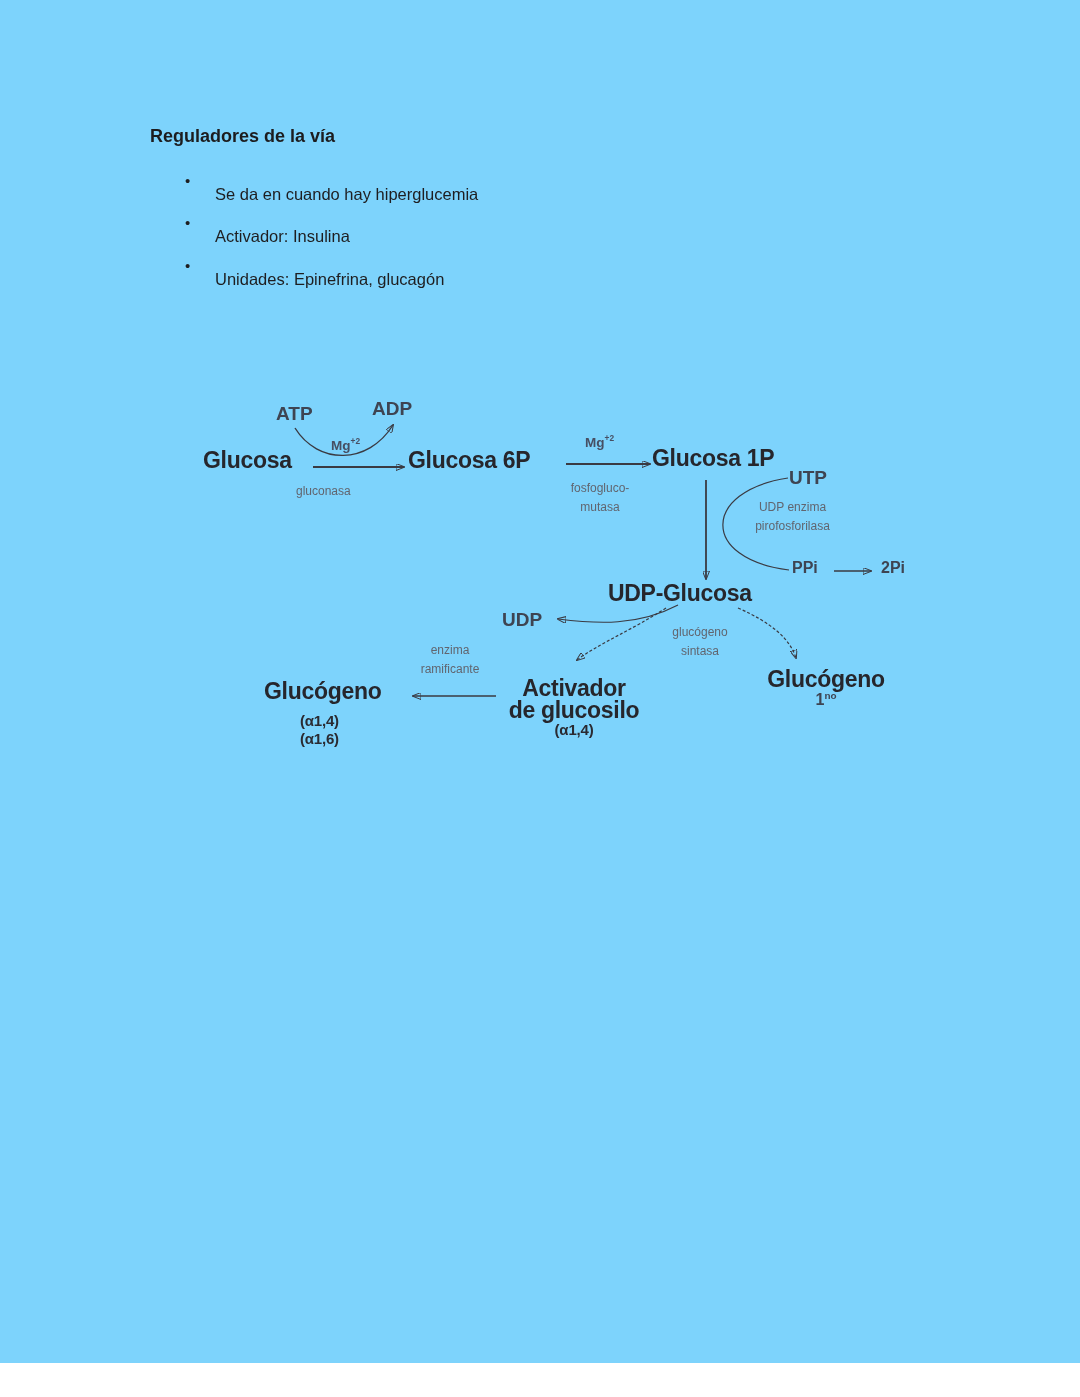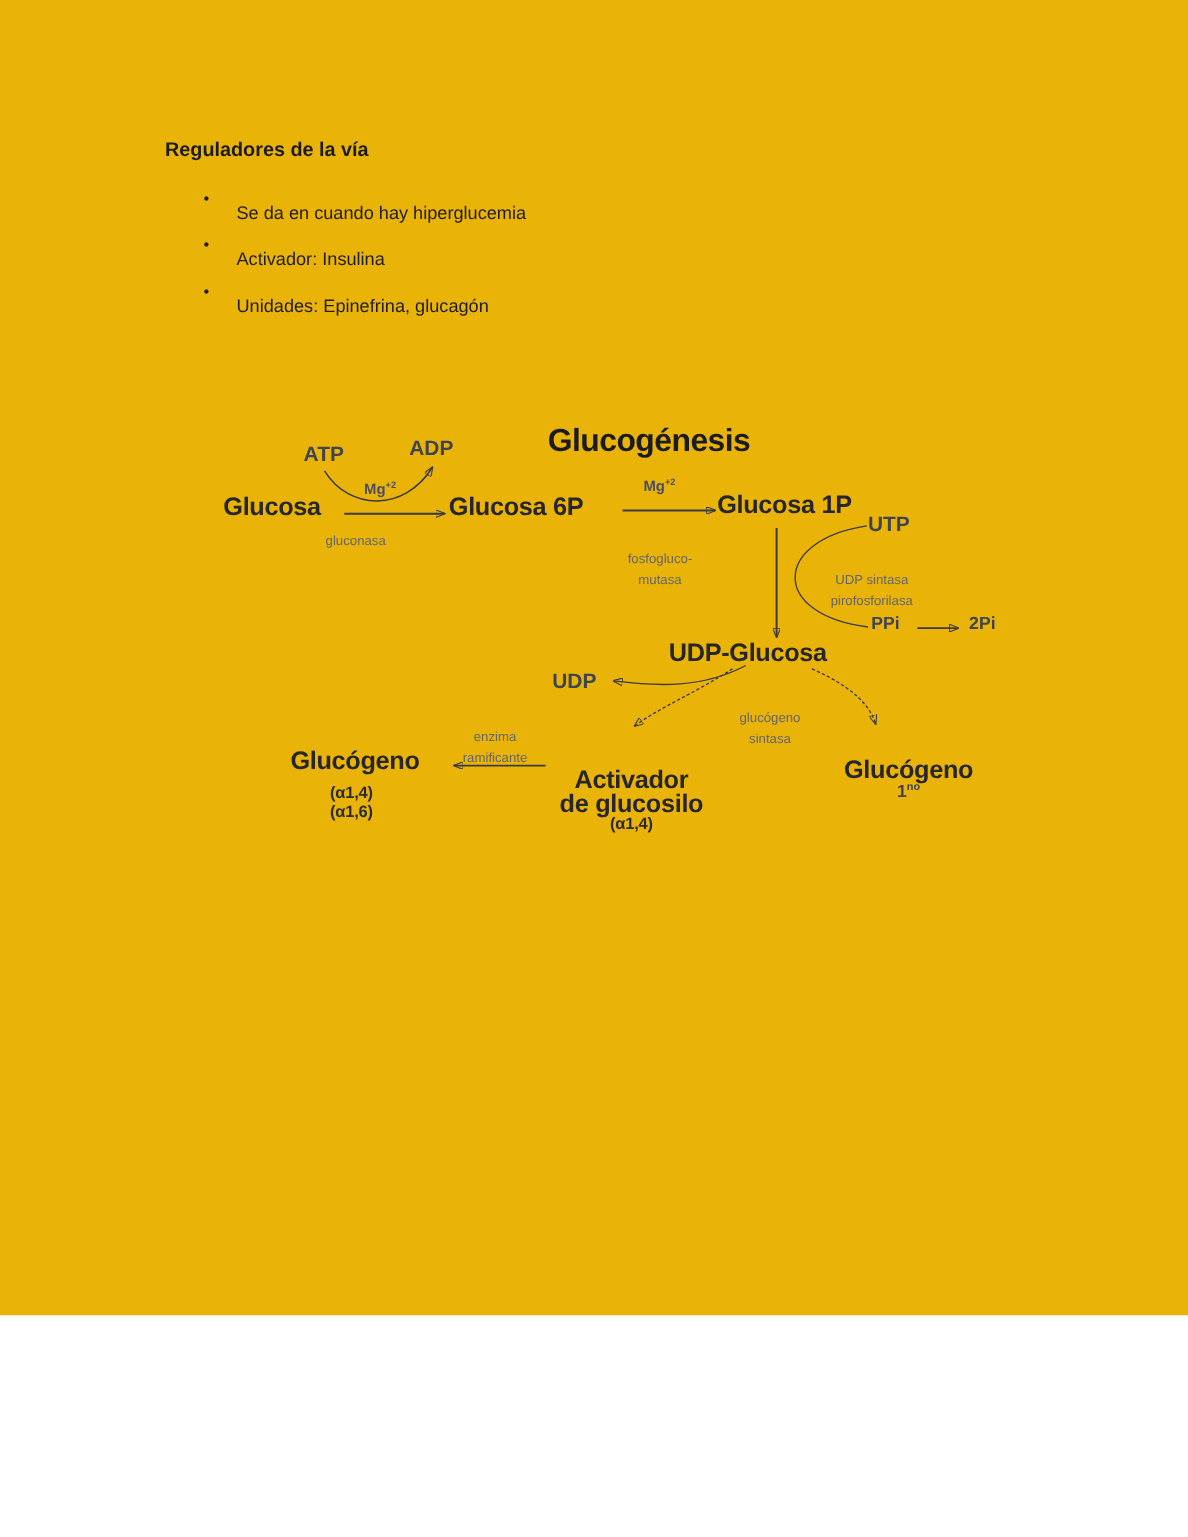--- a/index.html
+++ b/index.html
@@ -1,37 +1,37 @@
 <!DOCTYPE html>
 <html><head>
 <meta charset="utf-8">
 <style>
   html,body{margin:0;padding:0;background:#fff;}
-  .page{position:relative;width:1080px;height:1196px;background:#eab308;
+  .page{position:relative;width:1080px;height:1363px;background:#7dd3fc;
         font-family:"Liberation Sans",sans-serif;overflow:hidden;}
   .heading{position:absolute;left:150px;top:126px;margin:0;
            font-size:18px;font-weight:700;color:#1c1c1e;}
   .bullets{list-style:none;margin:0;padding:0;}
   .bullet{position:absolute;left:185px;display:flex;align-items:flex-start;
           font-size:16.5px;color:#1e1e20;}
   .dot{width:30px;font-size:15px;line-height:20px;color:#1e1e20;}
   .bt{white-space:nowrap;line-height:20px;margin-top:13px;}
 
   
   .diagram{position:absolute;left:200px;top:383px;width:740px;height:385px;
            filter:blur(0.2px);}
   .dlabel{position:absolute;white-space:nowrap;font-weight:700;}
   .dtitle{font-size:29px;color:#1b1b20;width:220px;text-align:center;letter-spacing:-0.5px;}
   .met{font-size:23px;color:#26262c;letter-spacing:-0.3px;line-height:22px;}
   .cof{font-size:19px;color:#3e4452;}
   .cof-sm{font-size:16px;color:#3e4452;}
   .mg{font-size:13.5px;color:#474f63;}
   .enz{font-size:12px;color:#61656f;text-align:center;line-height:19px;font-weight:400;}
   .sub{font-size:15px;color:#2a2a31;letter-spacing:-0.2px;line-height:18px;}
-  .cblock{text-align:center;margin-top:20px;}
+  .cblock{text-align:center;}
   sup{font-size:0.62em;}
   svg.arrows{position:absolute;left:0;top:0;width:740px;height:385px;}
   svg.arrows path{fill:none;stroke:#3a3a42;}
 </style>
 </head>
 <body>
 
 <div class="page">
 
   <h1 class="heading">Reguladores de la vía</h1>
@@ -64,21 +64,20 @@
       <path d="M366,81 H450" stroke-width="1.8" marker-end="url(#ah)"></path>
       <path d="M506,97 V196" stroke-width="1.8" marker-end="url(#ah)"></path>
       <path d="M588,95 C502,108 500,176 589,187" stroke-width="1.2"></path>
       <path d="M634,188 H671" stroke-width="1.6" marker-end="url(#ah)"></path>
       <path d="M478,222 C438,243 398,241 358,236" stroke-width="1.2" marker-end="url(#ah)"></path>
       <path d="M466,225 C432,247 398,261 377,277" stroke-width="1.2" stroke-dasharray="3 2" marker-end="url(#ah)"></path>
       <path d="M538,225 C572,240 590,256 596,275" stroke-width="1.2" stroke-dasharray="3 2" marker-end="url(#ah)"></path>
       <path d="M296,313 H213" stroke-width="1.6" marker-end="url(#ah)"></path>
     </svg>
 
-    <div class="dlabel dtitle" style="left:280px;top:2px">Glucogénesis</div>
 
     <div class="dlabel cof" style="left:76px;top:20px">ATP</div>
     <div class="dlabel cof" style="left:172px;top:15px">ADP</div>
 
     <div class="dlabel mg" style="left:131px;top:53px"><span>Mg</span><sup>+2</sup></div>
     <div class="dlabel mg" style="left:385px;top:50px"><span>Mg</span><sup>+2</sup></div>
 
     <div class="dlabel met" style="left:3px;top:66px">Glucosa</div>
     <div class="dlabel enz" style="left:96px;top:99px">gluconasa</div>
 
@@ -87,21 +86,21 @@
     <div class="dlabel enz cblock" style="left:345px;top:96px;width:110px">
       <div>fosfogluco-</div>
       <div>mutasa</div>
     </div>
 
     <div class="dlabel met" style="left:452px;top:64px">Glucosa 1P</div>
 
     <div class="dlabel cof" style="left:589px;top:84px">UTP</div>
 
     <div class="dlabel enz cblock" style="left:510px;top:115px;width:165px">
-      <div>UDP sintasa</div>
+      <div>UDP enzima</div>
       <div>pirofosforilasa</div>
     </div>
 
     <div class="dlabel cof-sm" style="left:592px;top:176px">PPi</div>
     <div class="dlabel cof-sm" style="left:681px;top:176px">2Pi</div>
 
     <div class="dlabel met" style="left:408px;top:199px">UDP-Glucosa</div>
 
     <div class="dlabel cof" style="left:302px;top:226px">UDP</div>
 

